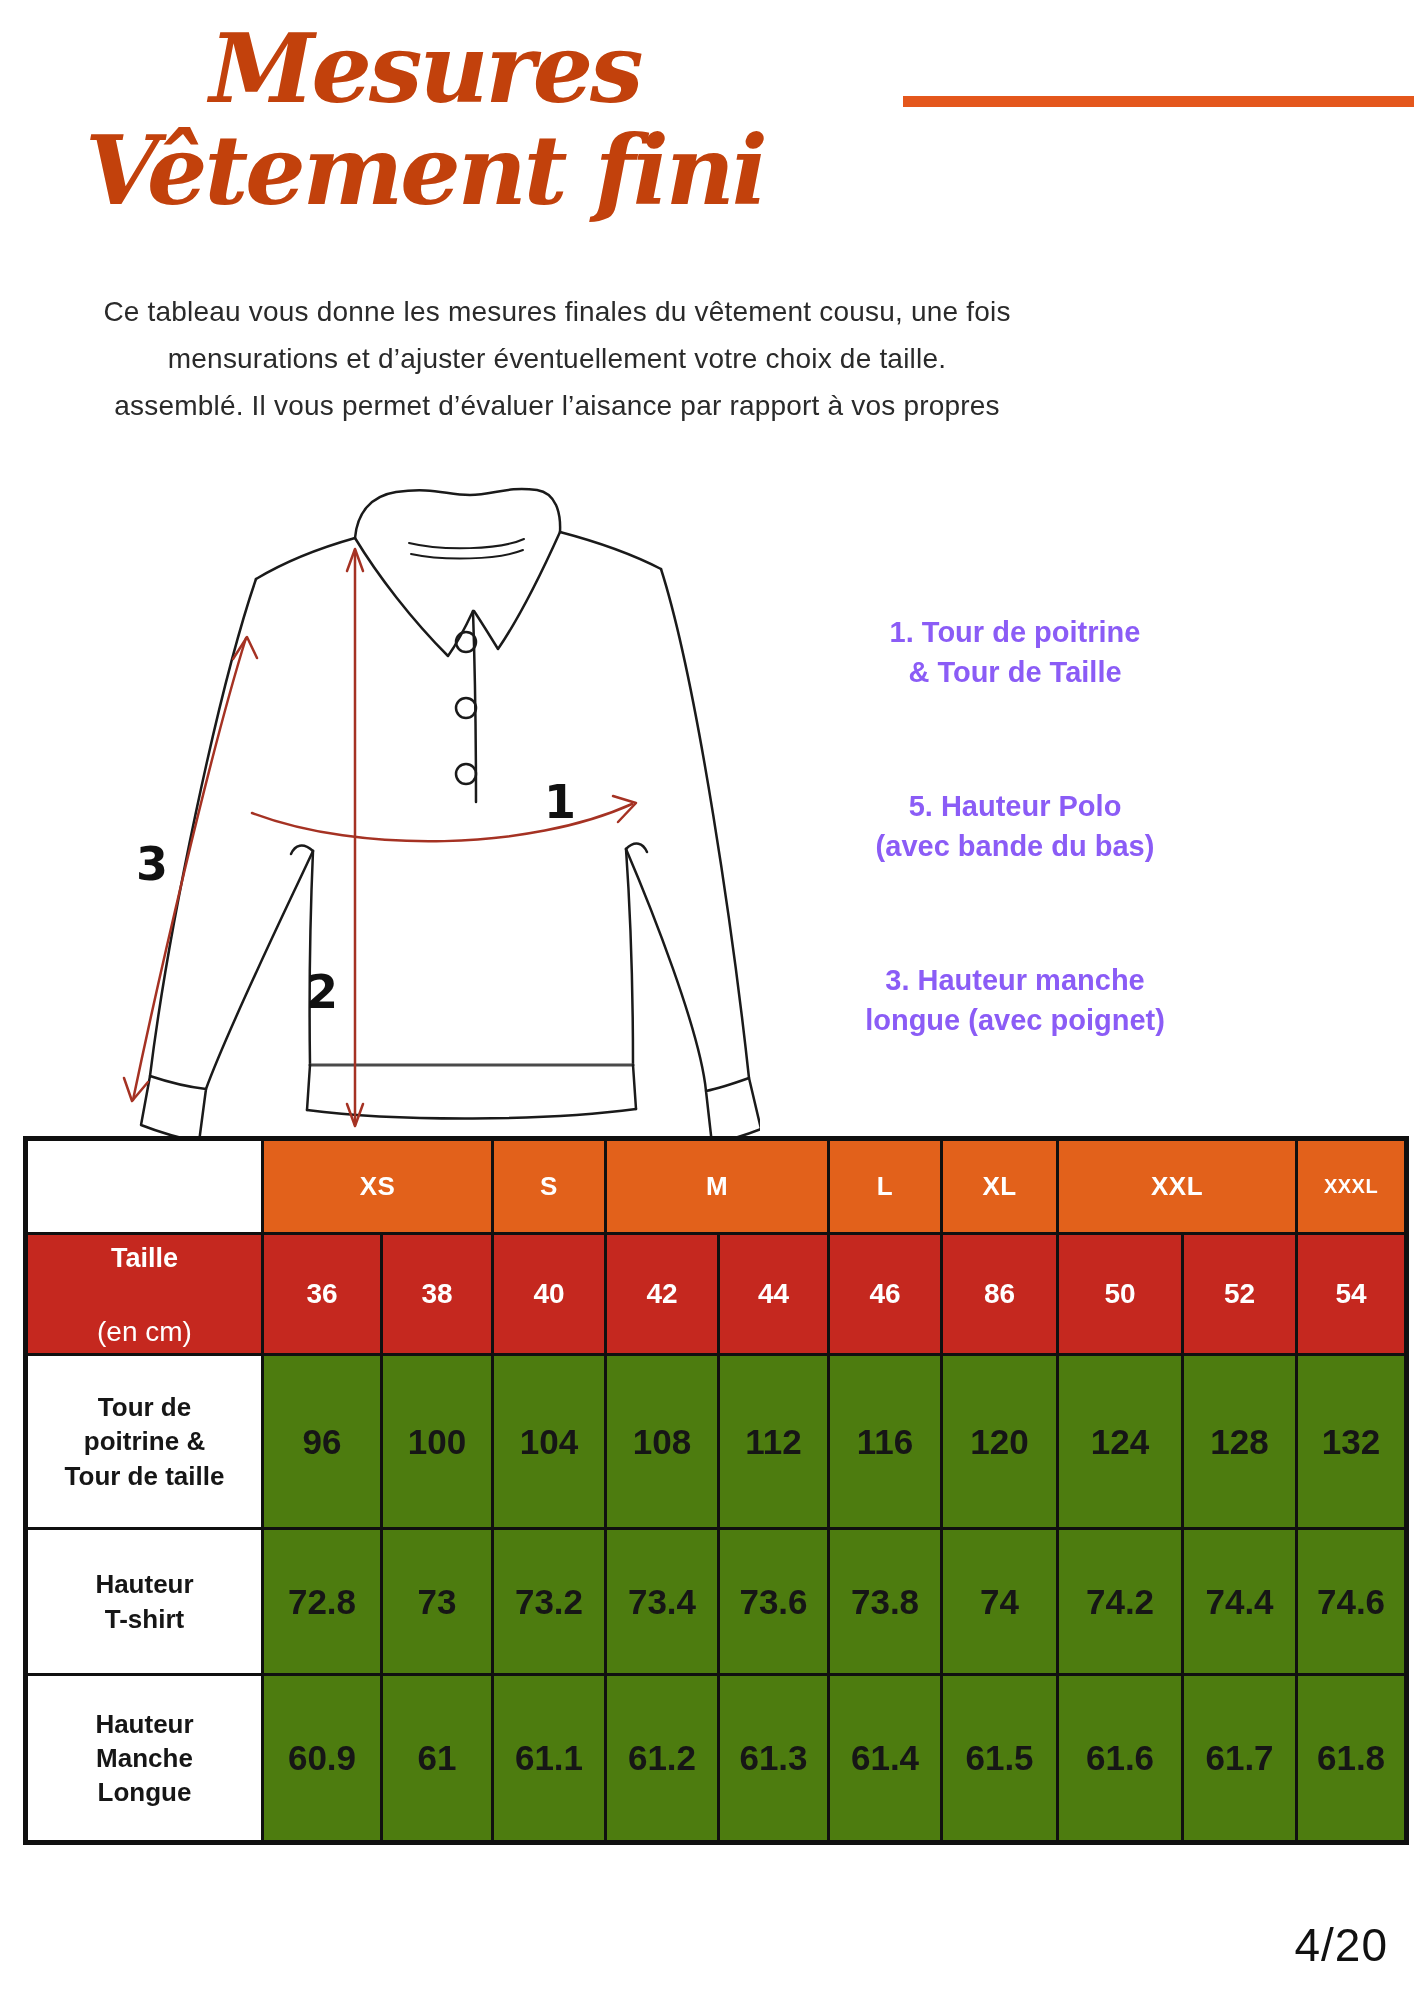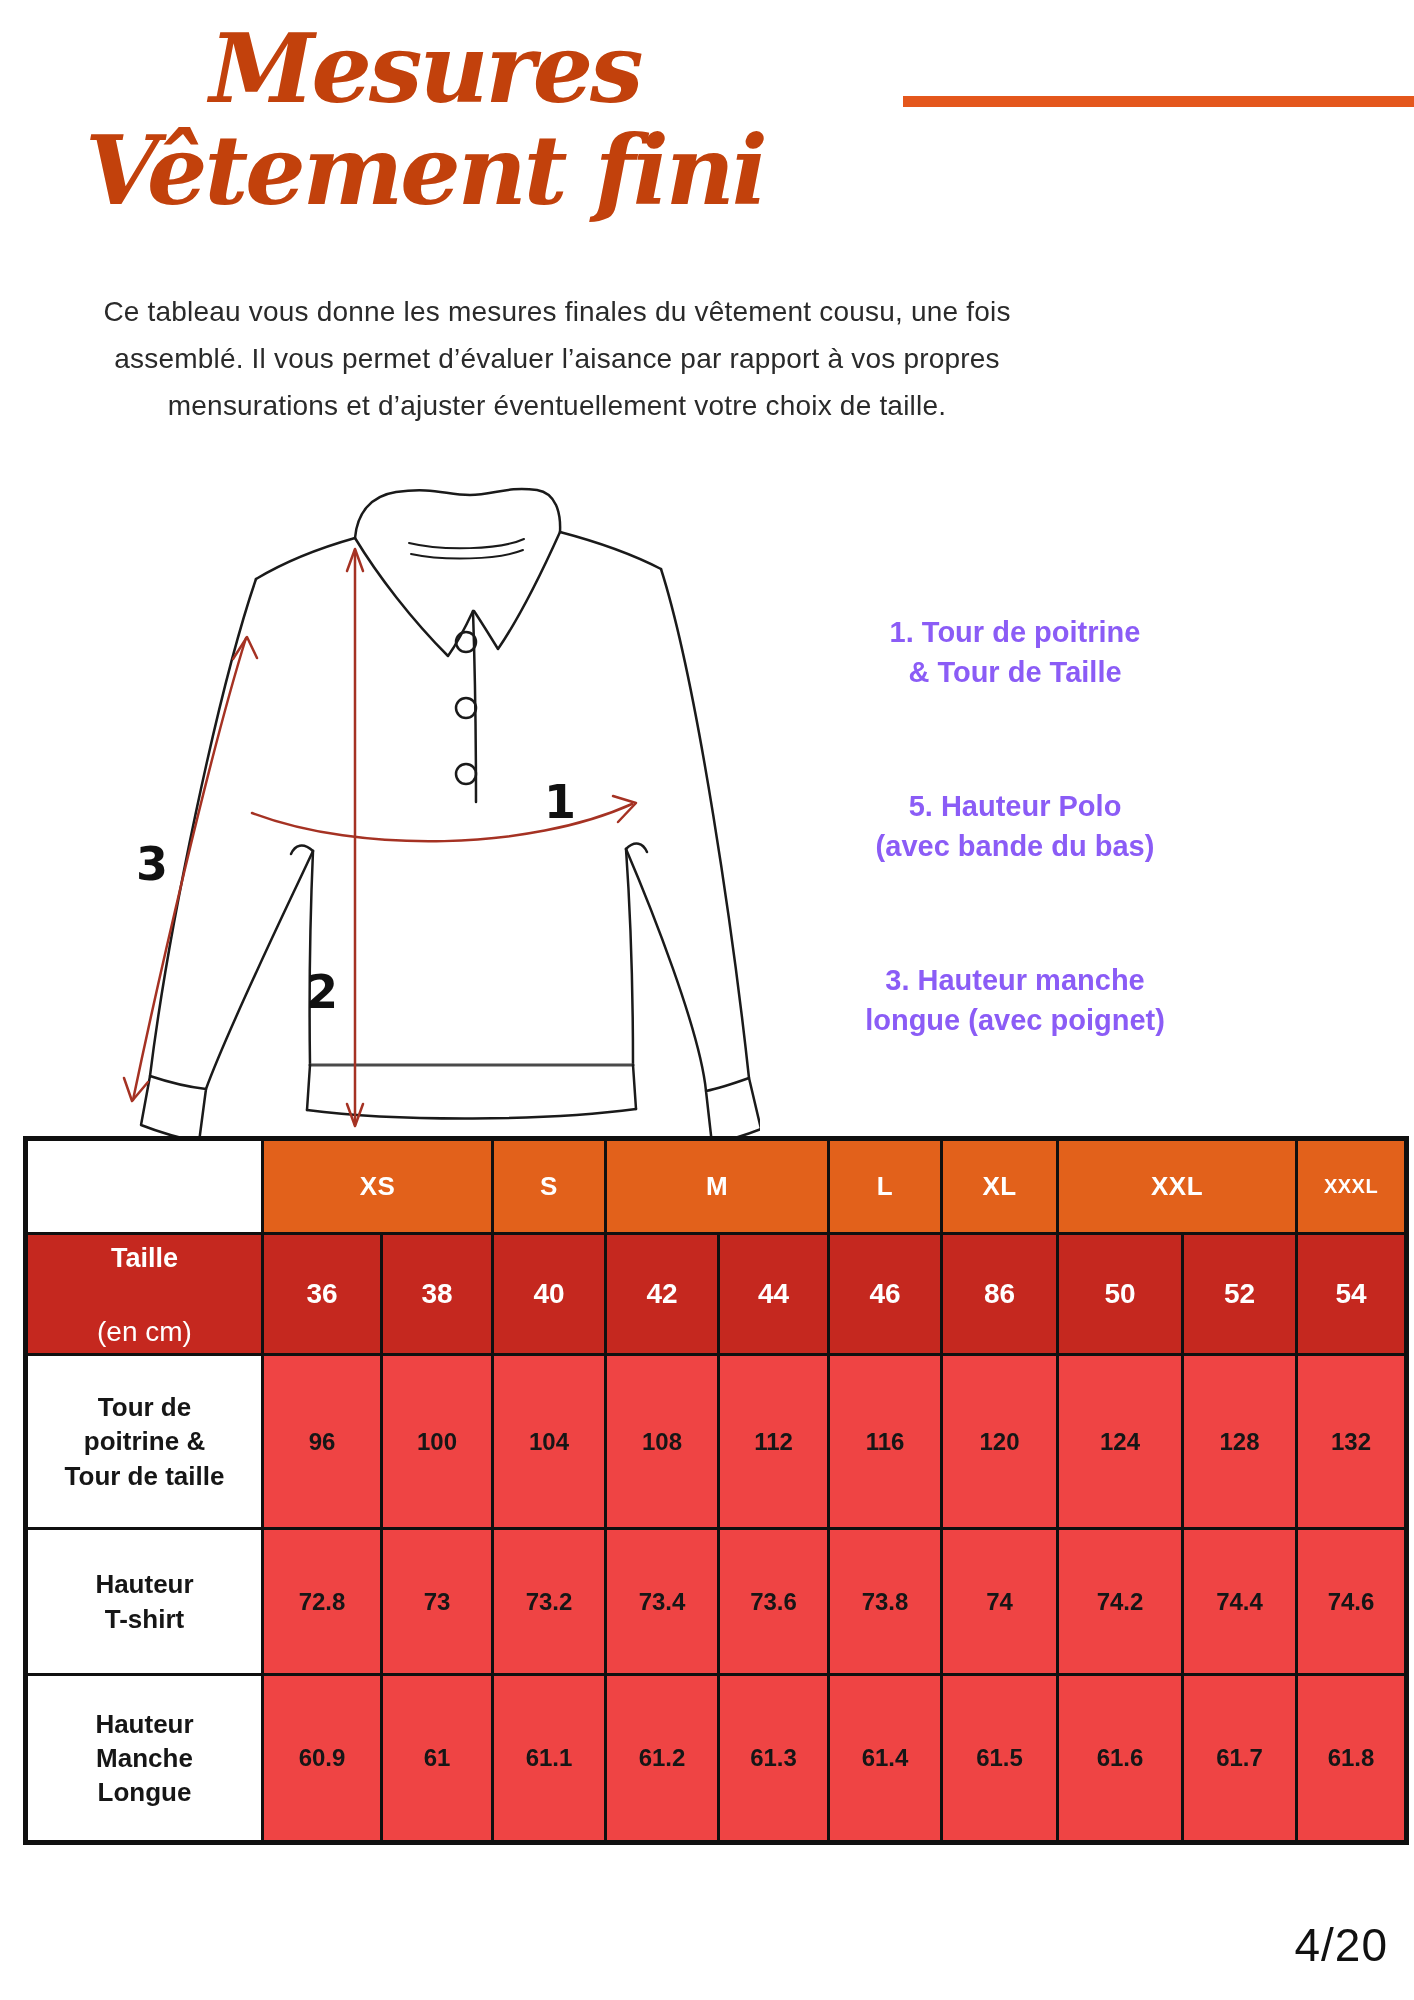--- a/index.html
+++ b/index.html
@@ -38,41 +38,41 @@
   tr.row-tshirt { height:146px; }
   tr.row-sleeve { height:168px; }
   tr.row-head th { background:#E2611B; color:#ffffff; font-size:26px; font-weight:bold; letter-spacing:0.5px; }
   tr.row-head th.corner { background:#ffffff; }
   tr.row-head th.xxxl { font-size:20px; }
   tr.row-size th, tr.row-size td { background:#C5281F; color:#ffffff; }
   tr.row-size td { font-size:28px; font-weight:bold; }
   .size-label-main { display:block; font-size:27px; font-weight:bold; line-height:30px; }
   .size-label-sub  { display:block; font-size:28px; font-weight:normal; line-height:28px;margin-top:45px; }
   .row-label { font-size:26px; font-weight:bold; line-height:1.32; white-space:pre-line; }
-  td.val { font-size:24px; font-weight:bold; background:#ef4444; }
+  td.val { font-size:35px; font-weight:bold; background:#4d7c0f; }
 
   
   .page-num { position:absolute; right:26px; top:1918px; font-size:46px; color:#111111; letter-spacing:1px; }
 </style>
 </head>
 <body>
 
 <div class="page">
 
   <div class="accent-line"></div>
 
   <h1 class="title">
     <span>Mesures</span>
     <span>Vêtement fini</span>
   </h1>
 
   <p class="intro">
     <span>Ce tableau vous donne les mesures finales du vêtement cousu, une fois</span>
+    <span>mensurations et d’ajuster éventuellement votre choix de taille.</span>
     <span>assemblé. Il vous permet d’évaluer l’aisance par rapport à vos propres</span>
-    <span>mensurations et d’ajuster éventuellement votre choix de taille.</span>
   </p>
 
   <svg class="diagram" viewBox="0 0 700 720" fill="none" stroke-linecap="round" stroke-linejoin="round">
 
     <g stroke="#1a1a1a" stroke-width="2.5">
 
       <path d="M295,108 C297,84 310,66 336,62 C374,57 386,65 410,65 C434,65 446,56 477,60 C496,63 501,83 500,102"></path>
 
       <path d="M295,108 C318,146 352,190 388,226 C398,212 406,196 413,181"></path>
       <path d="M500,102 C482,142 462,184 438,219 C430,206 422,193 414,181"></path>

